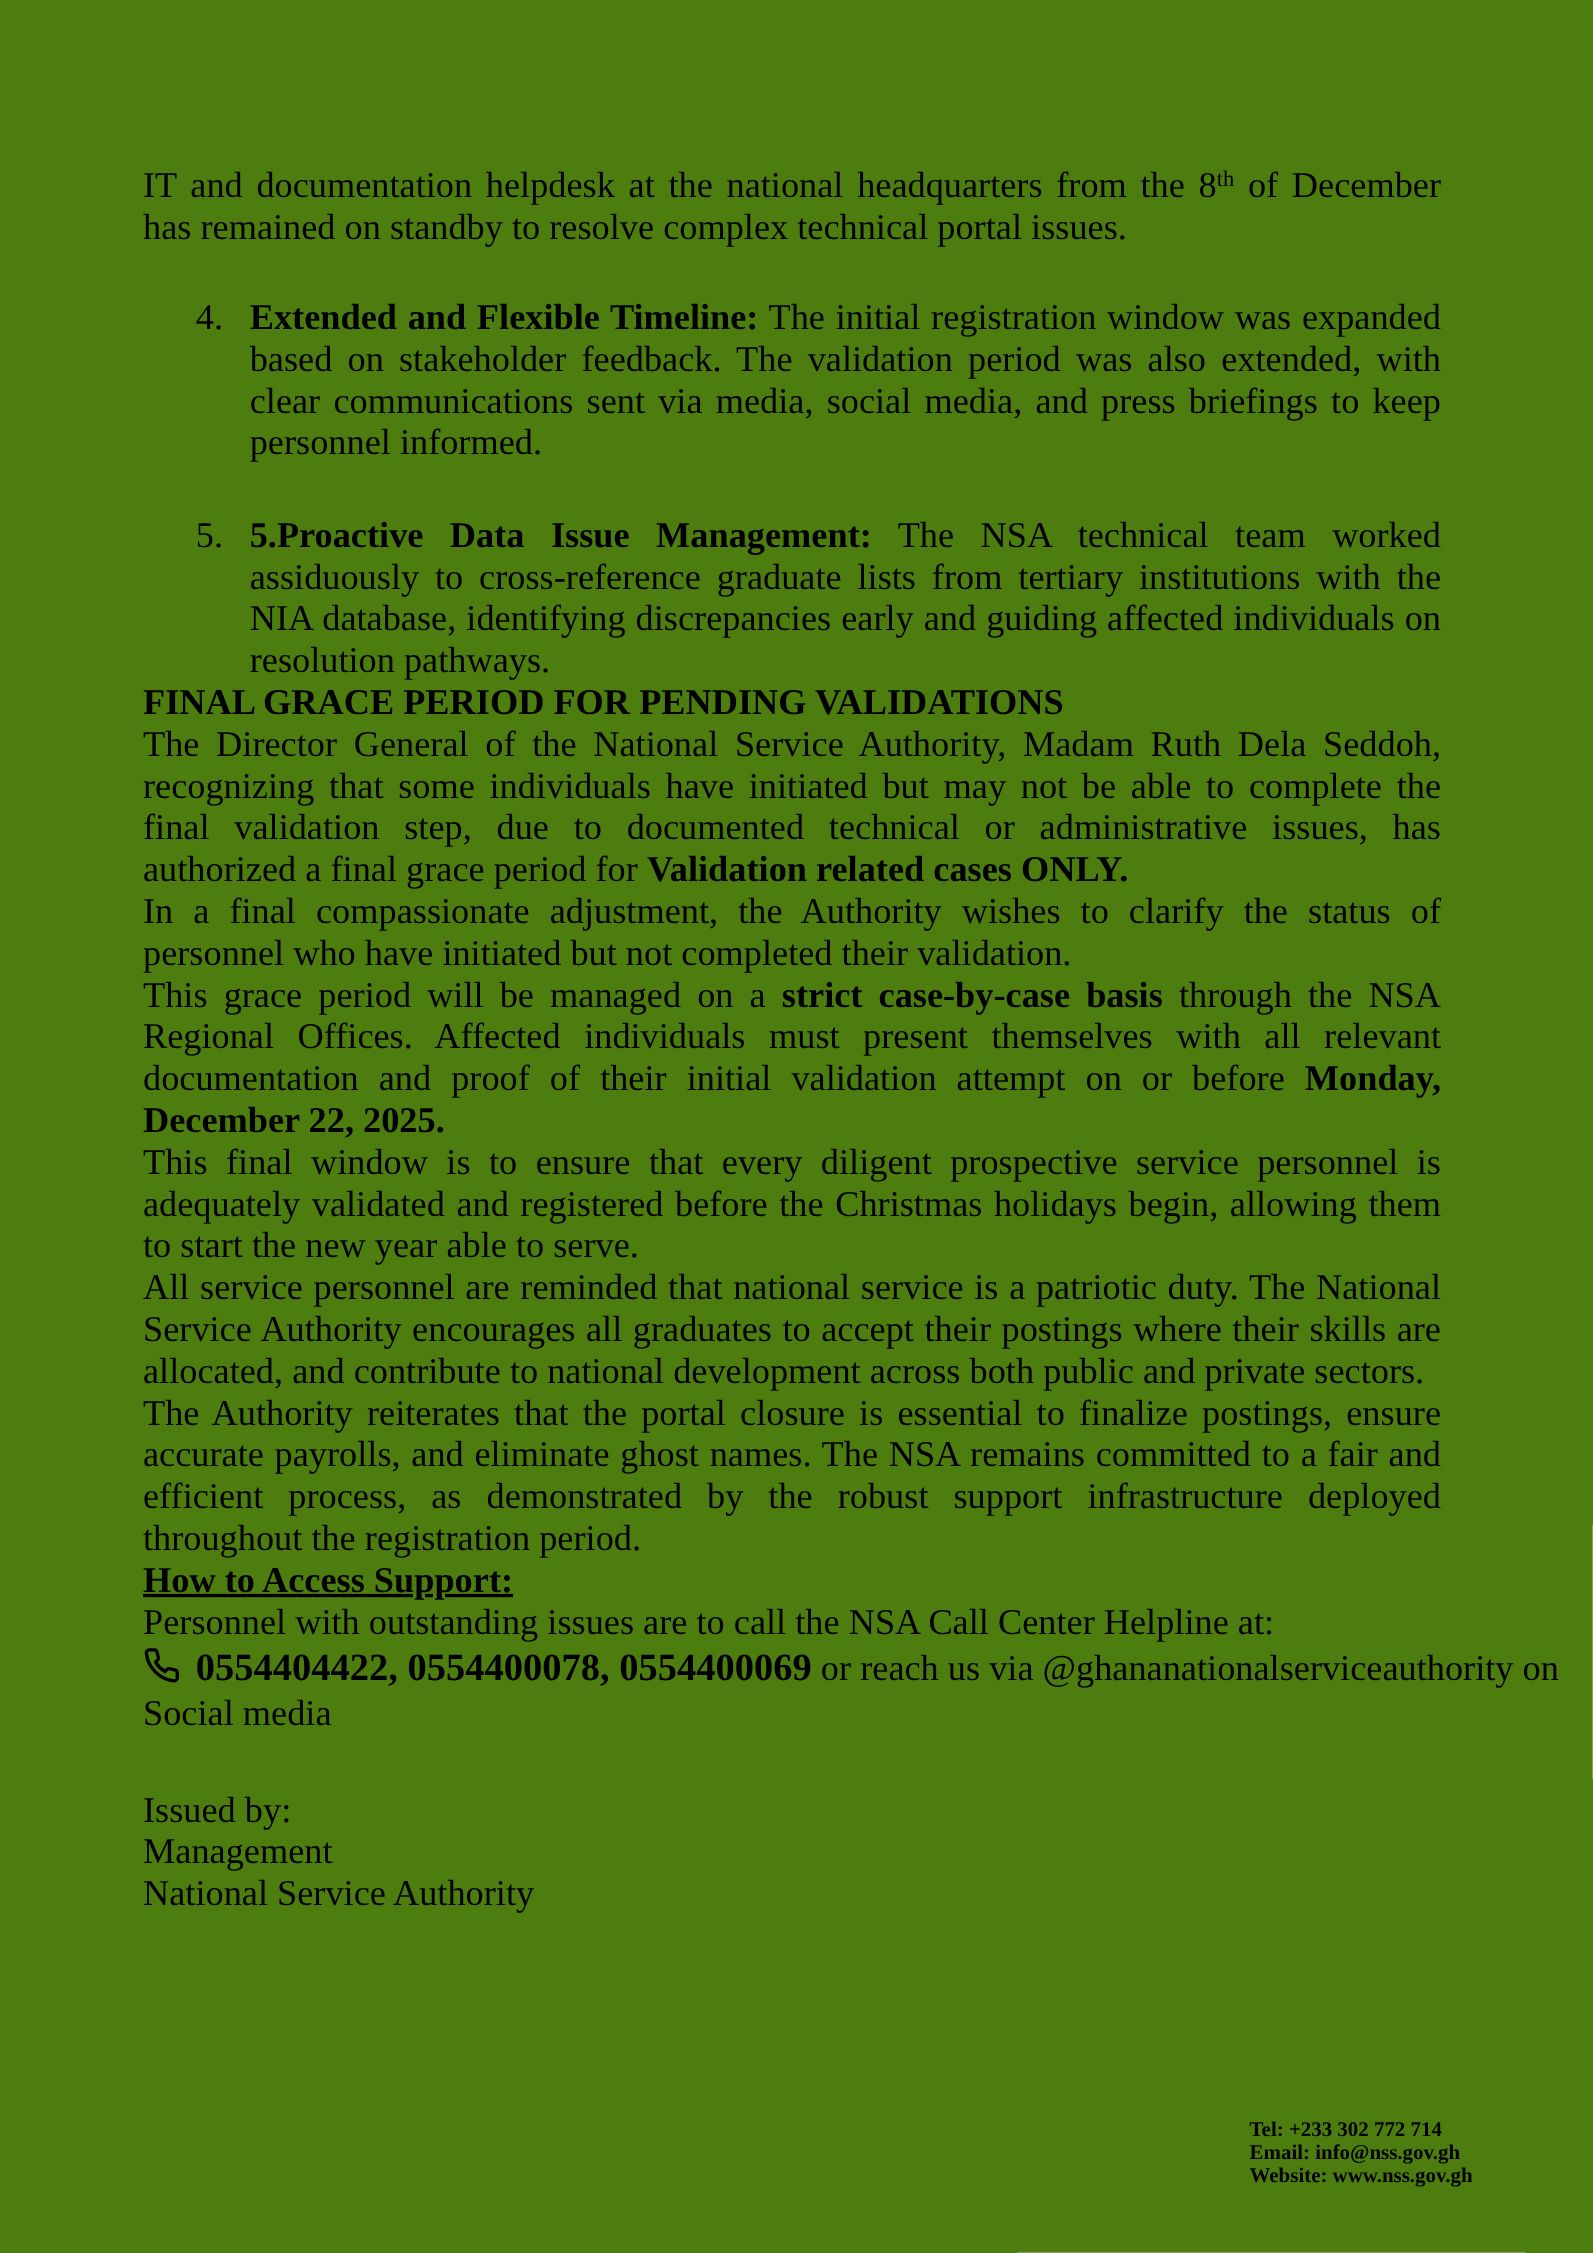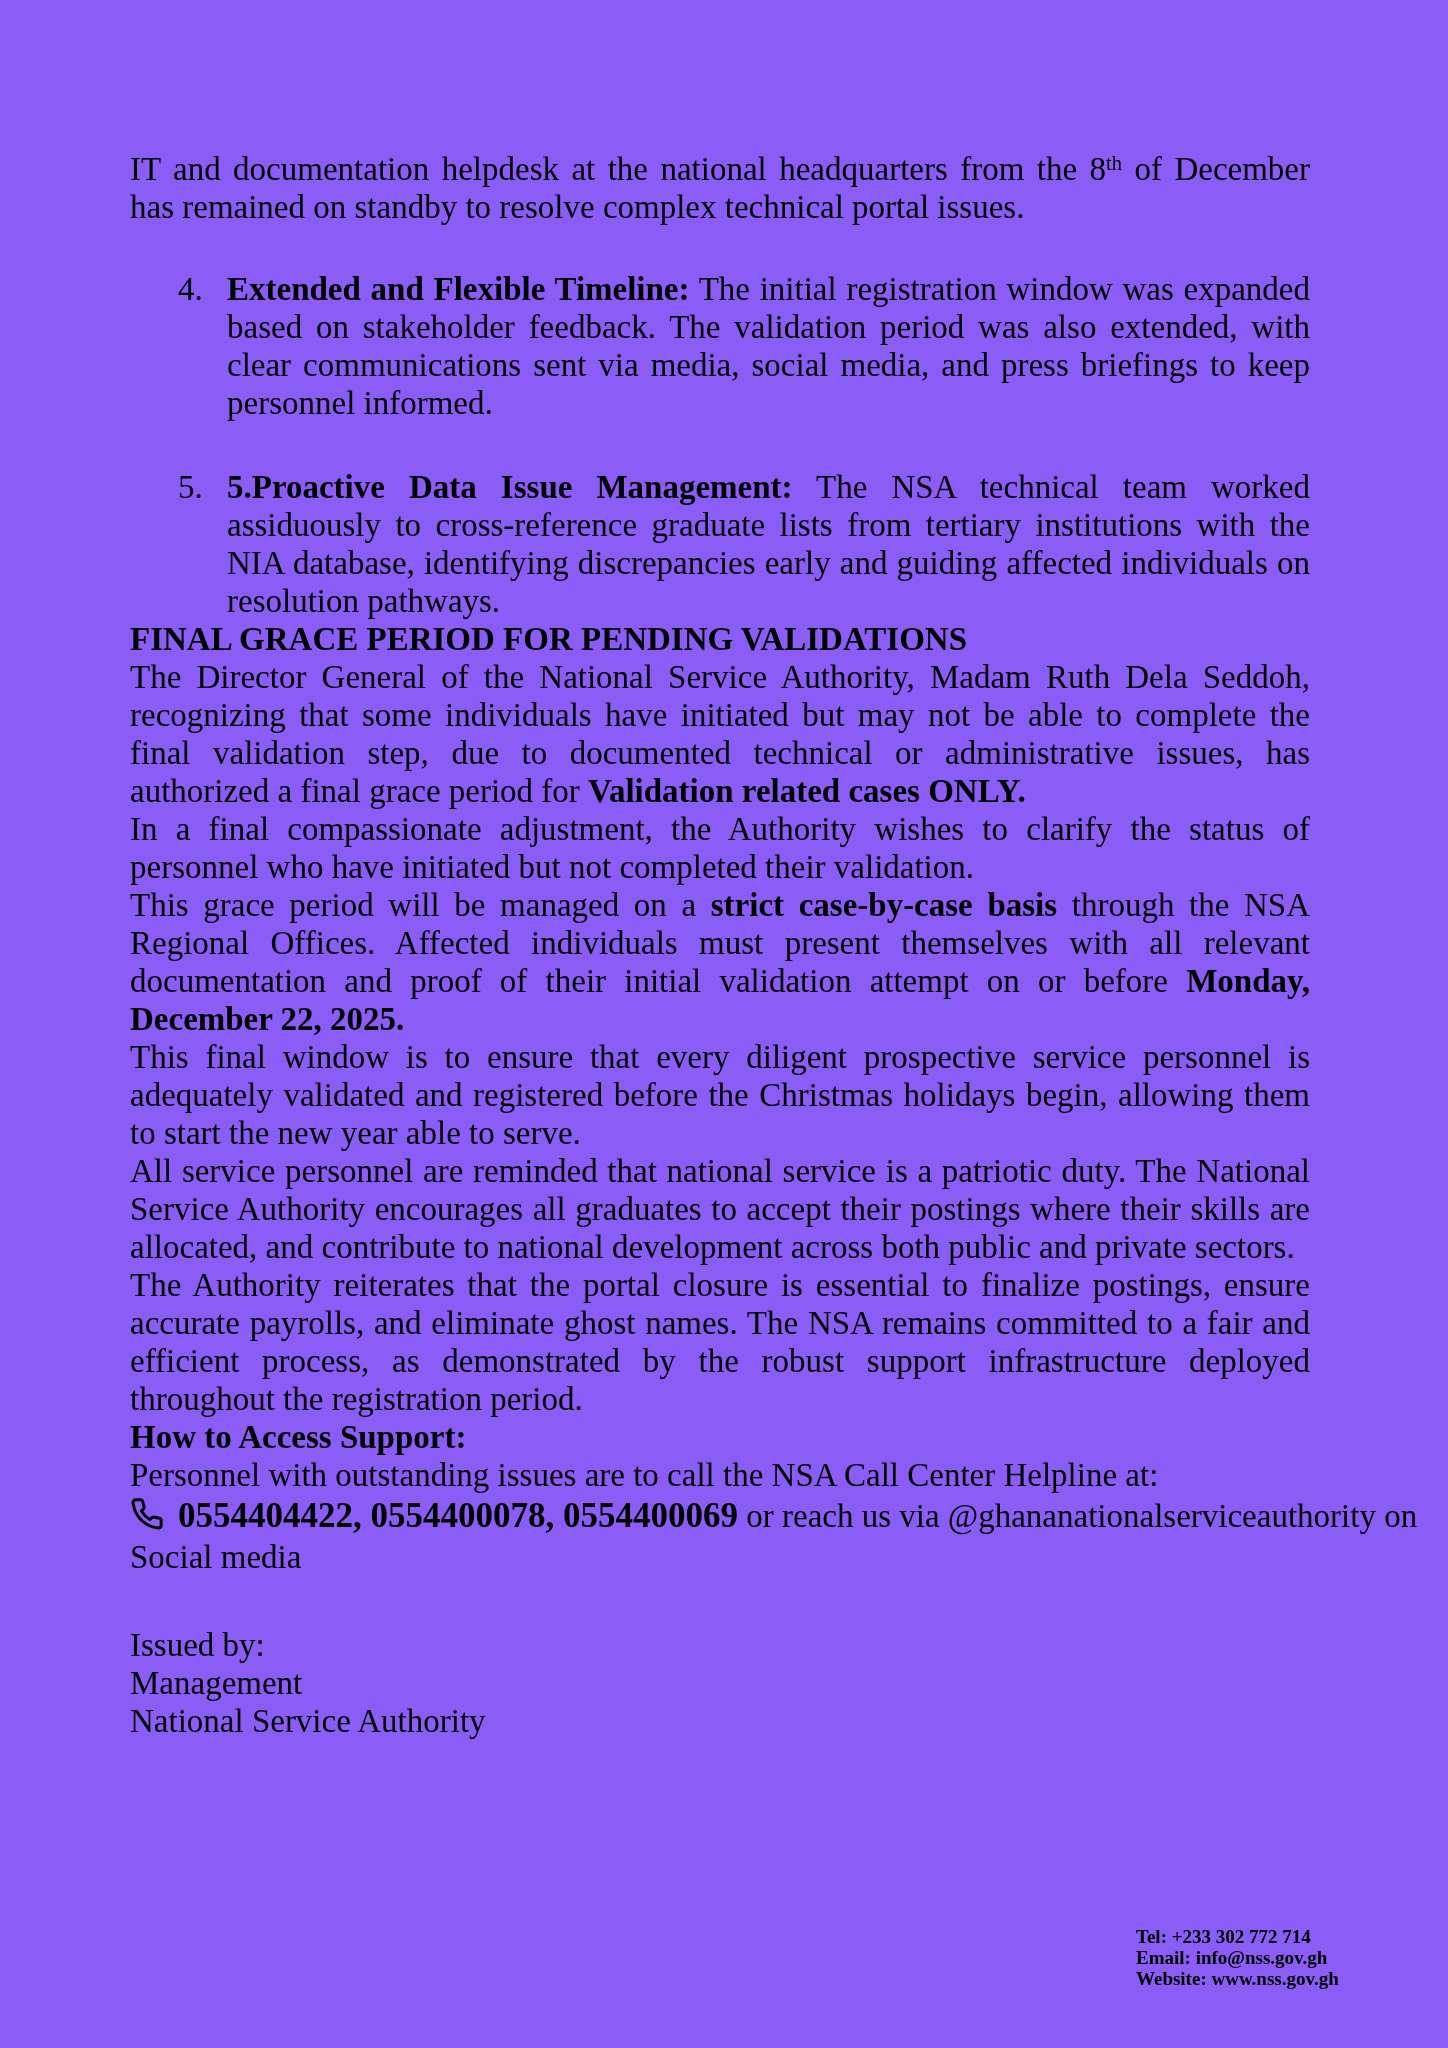--- a/index.html
+++ b/index.html
@@ -1,35 +1,35 @@
 <!DOCTYPE html>
 <html><head>
 <meta charset="utf-8">
 <style>
   html,body{margin:0;padding:0;background:#e9e9e9;}
   .page{
     position:relative;
     width:1448px;height:2048px;
-    background:#8b5cf6;
+    background:#4d7c0f;
     font-family:"Liberation Serif","DejaVu Serif",serif;
     font-size:33px;line-height:38px;color:#000;
     overflow:hidden;
     margin:0 auto;
   }
   .content{position:absolute;left:130px;top:150px;width:1180px;}
   .content p{margin:0;}
   .justify{text-align:justify;}
   .cont-para{margin-left:97px;text-align:justify;}
   .list-item{position:relative;padding-left:97px;text-align:justify;}
   .item4{margin-top:44px;}
   .item5{margin-top:46px;}
   .num{position:absolute;left:48px;top:0;}
   .bold{font-weight:bold;}
   .section-heading{font-weight:bold;margin-top:72px;}
-  .sub-heading{font-weight:bold;margin-top:38px;}
+  .sub-heading{font-weight:bold;margin-top:38px;text-decoration:underline;}
   .mt-blank{margin-top:50px;}
   sup{font-size:0.62em;line-height:0;vertical-align:baseline;position:relative;top:-0.5em;}
   .phone-line{margin-top:3px;line-height:43px;white-space:nowrap;}
   .phone-numbers{font-weight:bold;font-size:35px;}
   .phone-icon{display:inline-block;margin-right:14px;}
   .phone-icon svg{width:34px;height:34px;vertical-align:-4px;}
   .footer{
     position:absolute;left:1136px;top:1926px;
     font-weight:bold;font-size:19px;line-height:21px;
   }

